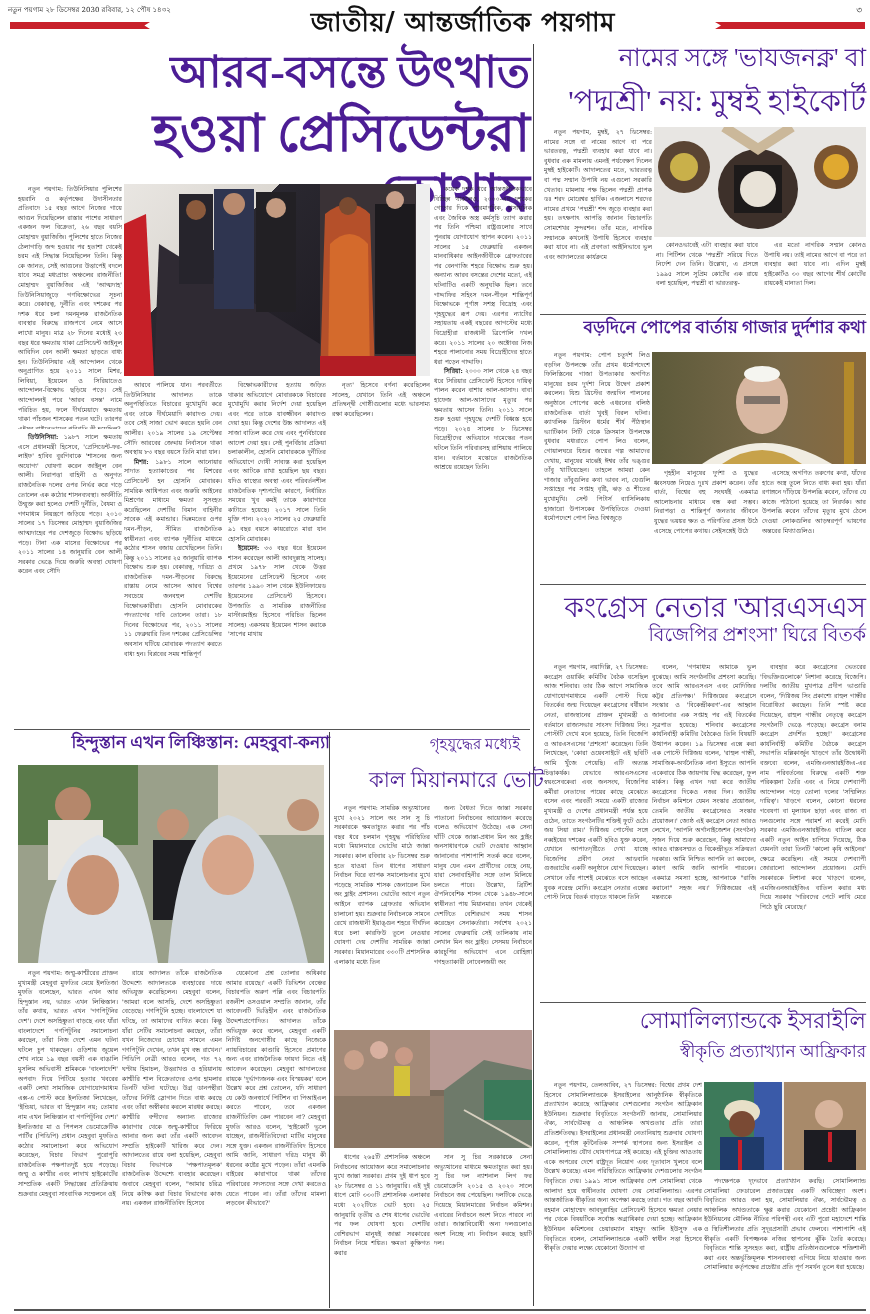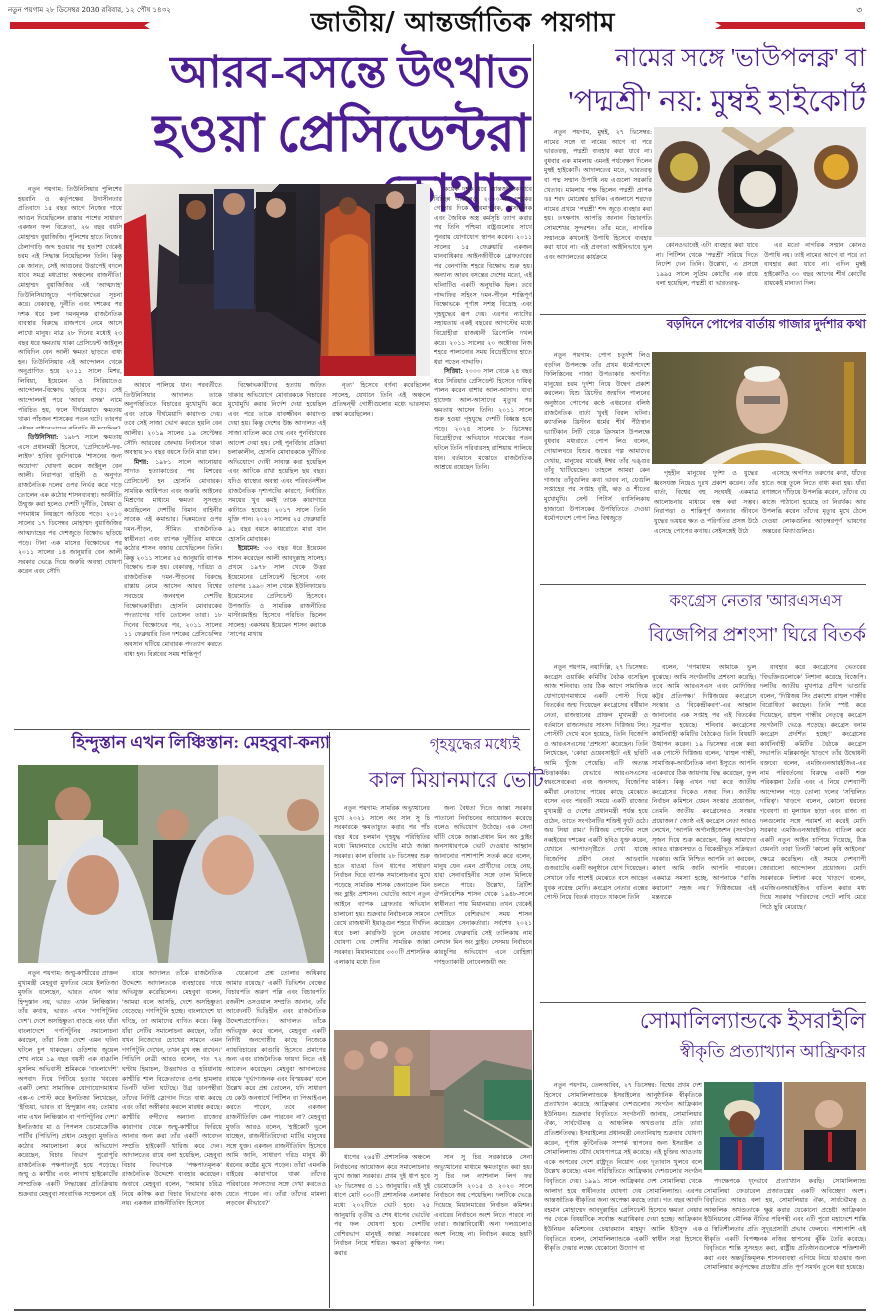--- a/index.html
+++ b/index.html
@@ -80,21 +80,21 @@
     </div>
   <div class="abs col" style="left:434px;top:184px;width:98px;height:544px">
       <p>কয়েক দশক ধরে আন্তর্জাতিকভাবে বিচ্ছিন্ন থাকলেও, ২০০০-এর দশকের গোড়ার দিকে পারমাণবিক, রাসায়নিক এবং জৈবিক অস্ত্র কর্মসূচি ত্যাগ করার পর তিনি পশ্চিমা রাষ্ট্রগুলোর সাথে পুনরায় যোগাযোগ স্থাপন করেন। ২০১১ সালের ১৫ ফেব্রুয়ারি একজন মানবাধিকার আইনজীবীকে গ্রেফতারের পর বেনগাজি শহরে বিক্ষোভ শুরু হয়। অন্যান্য আরব বসন্তের দেশের মতো, এই ঘটনাটিও একটি অনুঘটক ছিল। তবে গাদ্দাফির সহিংস দমন-পীড়ন শান্তিপূর্ণ বিক্ষোভকে পূর্ণাঙ্গ সশস্ত্র বিদ্রোহ এবং গৃহযুদ্ধের রূপ দেয়। এরপর ন্যাটোর সহায়তায় একই বছরের আগস্টের মধ্যে বিদ্রোহীরা রাজধানী ত্রিপোলি দখল করে। ২০১১ সালের ২০ অক্টোবর নিজ শহরে পালানোর সময় বিদ্রোহীদের হাতে ধরা পড়েন গাদ্দাফি।</p>
       <p><b>সিরিয়া:</b> <span>২০০০ সাল থেকে ২৪ বছর ধরে সিরিয়ার প্রেসিডেন্ট হিসেবে দায়িত্ব পালন করেন বাশার আল-আসাদ। বাবা হাফেজ আল-আসাদের মৃত্যুর পর ক্ষমতায় আসেন তিনি। ২০১১ সালে শুরু হওয়া গৃহযুদ্ধে দেশটি বিধ্বস্ত হয়ে পড়ে। ২০২৪ সালের ৮ ডিসেম্বর বিদ্রোহীদের অভিযানে দামেস্কের পতন ঘটলে তিনি পরিবারসহ রাশিয়ায় পালিয়ে যান। বর্তমানে মস্কোতে রাজনৈতিক আশ্রয়ে রয়েছেন তিনি।</span></p>
     </div>
 </section>
 
 <div class="abs hline" style="left:14px;top:729px;width:516px;height:1px"></div>
 
 <section>
-  <div class="abs hl" style="left:540px;top:44px;width:326px;font-size:25px">নামের সঙ্গে 'ভাউপলক্ন' বা</div>
+  <div class="abs hl" style="left:540px;top:44px;width:326px;font-size:25px">নামের সঙ্গে 'ভাযজনক্ন' বা</div>
   <div class="abs hl" style="left:540px;top:84px;width:326px;font-size:30px">'পদ্মশ্রী' নয়: মুম্বই হাইকোর্ট</div>
   <div class="abs col" style="left:544px;top:127px;width:108px;height:180px">
       <p>নতুন পয়গাম, মুম্বই, ২৭ ডিসেম্বর: নামের সঙ্গে বা নামের আগে বা পরে ভারতরত্ন, পদ্মশ্রী ব্যবহার করা যাবে না। বুধবার এক মামলায় এমনই পর্যবেক্ষণ দিলেন মুম্বই হাইকোর্ট। আদালতের মতে, ভারতরত্ন বা পদ্ম সম্মান উপাধি নয় এগুলো সরকারি খেতাব। মামলায় পক্ষ ছিলেন পদ্মশ্রী প্রাপক ডঃ শরদ মোরেশ্বর হার্দিক। এজলাসে শরদের নামের প্রথমে 'পদ্মশ্রী' শব্দ জুড়ে ব্যবহার করা হয়। তৎক্ষণাৎ আপত্তি জানান বিচারপতি সোমশেখর সুন্দরশন। তাঁর মতে, নাগরিক সম্মানকে কখনোই উপাধি হিসেবে ব্যবহার করা যাবে না। এই প্রবণতা আইনিভাবে ভুল এবং আদালতের কার্যক্রমে</p>
     </div>
   <div class="abs photo" style="left:654px;top:127px;width:212px;height:110px;background:#e8e6e3">
     <svg width="212" height="110">
       <circle cx="30" cy="40" r="26" fill="#5a4433"></circle>
       <circle cx="30" cy="40" r="14" fill="#c9b04a"></circle>
       <circle cx="104" cy="62" r="40" fill="#3d302a"></circle>
       <rect x="80" y="38" width="48" height="48" fill="#1d1a1a"></rect>
@@ -108,21 +108,21 @@
       <p>কোনওভাবেই এটা ব্যবহার করা যাবে না। পিটিশন থেকে 'পদ্মশ্রী' সরিয়ে দিতে নির্দেশ দেন তিনি। উল্লেখ্য, এ প্রসঙ্গে ১৯৯৫ সালে সুপ্রিম কোর্টের এক রায়ে বলা হয়েছিল, পদ্মশ্রী বা ভারতরত্ন-</p>
     </div>
   <div class="abs col" style="left:764px;top:240px;width:102px;height:68px">
       <p>এর মতো নাগরিক সম্মান কোনও উপাধি নয়। তাই নামের আগে বা পরে তা ব্যবহার করা যাবে না। এদিন মুম্বই হাইকোর্টও ৩০ বছর আগের শীর্ষ কোর্টের রায়কেই মান্যতা দিল।</p>
     </div>
 </section>
 
 <div class="abs hline" style="left:540px;top:314px;width:326px;height:1px"></div>
 
 <section>
-  <div class="abs hl" style="left:540px;top:318px;width:326px;font-size:12px;font-weight:bold">বড়দিনে পোপের বার্তায় গাজার দুর্দশার কথা</div>
+  <div class="abs hl" style="left:540px;top:318px;width:326px;font-size:17px;font-weight:bold">বড়দিনে পোপের বার্তায় গাজার দুর্দশার কথা</div>
   <div class="abs col" style="left:544px;top:350px;width:106px;height:220px">
       <p>নতুন পয়গাম: পোপ চতুর্দশ লিও বড়দিন উপলক্ষে তাঁর প্রথম ধর্মোপদেশে ফিলিস্তিনের গাজা উপত্যকার অগণিত মানুষের চরম দুর্দশা নিয়ে উদ্বেগ প্রকাশ করলেন। যিশু খ্রিস্টের জন্মদিন পালনের অনুষ্ঠানে পোপের কণ্ঠে এধরনের বলিষ্ঠ রাজনৈতিক বার্তা খুবই বিরল ঘটনা। ক্যাথলিক খ্রিস্টান ধর্মের শীর্ষ পীঠস্থান ভ্যাটিকান সিটি থেকে ক্রিসমাস উপলক্ষে বুধবার মধ্যরাতে পোপ লিও বলেন, গোয়ালঘরে যিশুর জন্মের গল্প আমাদের দেখায়, মানুষের মাঝেই ঈশ্বর তাঁর ভঙ্গুর তাঁবু খাটিয়েছেন। তাহলে আমরা কেন গাজার তাঁবুগুলির কথা ভাবব না, যেগুলি সপ্তাহের পর সপ্তাহ বৃষ্টি, ঝড় ও শীতের মুখোমুখি। সেন্ট পিটার্স ব্যাসিলিকায় হাজারো উপাসকের উপস্থিতিতে দেওয়া ধর্মোপদেশে পোপ লিও বিশ্বজুড়ে</p>
     </div>
   <div class="abs photo" style="left:652px;top:352px;width:214px;height:112px;background:linear-gradient(90deg,#5d5a3a,#7a6a4a 60%,#8a6a3c)">
     <svg width="214" height="112">
       <ellipse cx="110" cy="50" rx="26" ry="32" fill="#d8b7a1"></ellipse>
       <ellipse cx="110" cy="22" rx="18" ry="8" fill="#f5f5f0"></ellipse>
       <rect x="92" y="44" width="36" height="8" fill="#444" opacity="0.6"></rect>
       <path d="M50,112 Q110,70 180,112Z" fill="#f1ede2"></path>
       <path d="M70,112 Q110,84 150,112Z" fill="#c7a24a"></path>
@@ -133,21 +133,21 @@
       <p>গৃহহীন মানুষের দুর্দশা ও যুদ্ধের ধ্বংসযজ্ঞ নিয়েও দুঃখ প্রকাশ করেন। তাঁর বার্তা, বিশ্বের বহু সংঘর্ষই একমাত্র আলোচনার মাধ্যমে বন্ধ করা সম্ভব। নিরাপত্তা ও শান্তিপূর্ণ জনতার জীবনে যুদ্ধের ভয়ঙ্কর ক্ষত ও পরিণতির প্রসঙ্গ উঠে এসেছে পোপের কথায়। সেইসঙ্গেই উঠে</p>
     </div>
   <div class="abs col" style="left:762px;top:468px;width:104px;height:100px">
       <p>এসেছে অগণিত তরুণের কথা, যাঁদের হাতে অস্ত্র তুলে নিতে বাধ্য করা হয়। যাঁরা রণাঙ্গনে দাঁড়িয়ে উপলব্ধি করেন, তাঁদের যে কাজে পাঠানো হয়েছে তা নিরর্থক। আর উপলব্ধি করেন তাঁদের মৃত্যুর মুখে ঠেলে দেওয়া লোকগুলির আড়ম্বরপূর্ণ ভাষণের অন্তরের মিথ্যাগুলিও।</p>
     </div>
 </section>
 
 <div class="abs hline" style="left:540px;top:584px;width:326px;height:1px"></div>
 
 <section>
-  <div class="abs hl" style="left:516px;top:592px;width:326px;font-size:16px">কংগ্রেস নেতার 'আরএসএস</div>
+  <div class="abs hl" style="left:540px;top:592px;width:326px;font-size:28px">কংগ্রেস নেতার 'আরএসএস</div>
   <div class="abs hl" style="left:540px;top:624px;width:326px;font-size:19px">বিজেপির প্রশংসা' ঘিরে বিতর্ক</div>
   <div class="abs col" style="left:544px;top:662px;width:104px;height:336px">
       <p>নতুন পয়গাম, নয়াদিল্লি, ২৭ ডিসেম্বর: কংগ্রেস ওয়ার্কিং কমিটির বৈঠক বসেছিল আজ শনিবার। তার ঠিক আগে সামাজিক যোগাযোগমাধ্যমে একটি পোস্ট দিয়ে বিতর্কের জন্ম দিয়েছেন কংগ্রেসের বর্ষীয়ান নেতা, রাজস্থানের প্রাক্তন মুখ্যমন্ত্রী ও বর্তমানে রাজ্যসভার সাংসদ দিগ্বিজয় সিং। পোস্টটি দেখে মনে হয়েছে, তিনি বিজেপি ও আরএসএসের 'প্রশংসা' করেছেন। তিনি লিখেছেন, 'কোরা ওয়েবসাইটে এই ছবিটি আমি খুঁজে পেয়েছি। এটি অত্যন্ত চিত্তাকর্ষক। যেভাবে আরএসএসের স্বয়ংসেবকেরা এবং জনসংঘ, বিজেপির কর্মীরা নেতাদের পায়ের কাছে মেঝেতে বসেন এবং পরবর্তী সময়ে একটি রাজ্যের মুখ্যমন্ত্রী ও দেশের প্রধানমন্ত্রী পর্যন্ত হয়ে ওঠেন, তাতে সংগঠনটির শক্তিই ফুটে ওঠে। জয় সিয়া রাম।' দিগ্বিজয় পোস্টের সঙ্গে নব্বইয়ের দশকের একটি ছবিও যুক্ত করেন, যেখানে আপাতদৃষ্টিতে দেখা যাচ্ছে বিজেপির প্রবীণ নেতা আডবানি গুজরাটের একটি অনুষ্ঠানে যোগ দিয়েছেন। সেখানে তাঁর পাশেই মেঝেতে বসে আছেন যুবক নরেন্দ্র মোদি। কংগ্রেস নেতার এক্সের পোস্ট নিয়ে বিতর্ক বাড়তে থাকলে তিনি</p>
     </div>
   <div class="abs col" style="left:652px;top:662px;width:104px;height:336px">
       <p>বলেন, 'গণমাধ্যম আমাকে ভুল বুঝেছে। আমি সংগঠনটির প্রশংসা করেছি। তবে আমি আরএসএস এবং মোদিজির কট্টর প্রতিপক্ষ।' দিগ্বিজয়ের কংগ্রেসে সংস্কার ও 'বিকেন্দ্রীকরণ'-এর আহ্বান জানানোর এক সপ্তাহ পর এই বিতর্কের সূত্রপাত হয়েছে। শনিবার কংগ্রেসের কার্যনির্বাহী কমিটির বৈঠকেও তিনি বিষয়টি উত্থাপন করেন। ১৯ ডিসেম্বর এক্সে করা এক পোস্টে দিগ্বিজয় বলেন, 'রাহুল গান্ধী, সামাজিক-অর্থনৈতিক নানা ইস্যুতে আপনি একেবারে ঠিক জায়গায় বিদ্ধ করেছেন, ফুল মার্কস। কিন্তু এখন দয়া করে জাতীয় কংগ্রেসের দিকেও নজর দিন। জাতীয় নির্বাচন কমিশনে যেমন সংস্কার প্রয়োজন, তেমনি জাতীয় কংগ্রেসেরও সংস্কার প্রয়োজন।' জ্যেষ্ঠ এই কংগ্রেস নেতা আরও লেখেন, 'আপনি অর্গানাইজেশন (সংগঠন) সৃজন দিয়ে শুরু করেছেন, কিন্তু আমাদের আরও বাস্তবসম্মত ও বিকেন্দ্রীভূত সক্রিয়তা দরকার। আমি নিশ্চিত আপনি তা করবেন, কারণ আমি জানি আপনি পারবেন। একমাত্র সমস্যা হচ্ছে, আপনাকে "রাজি করানো" সহজ নয়।' দিগ্বিজয়ের এই মন্তব্যকে</p>
     </div>
   <div class="abs col" style="left:760px;top:662px;width:106px;height:336px">
       <p>ব্যবহার করে কংগ্রেসের ভেতরের 'বিভক্তিগুলোকে' নিশানা করেছে বিজেপি। দলটির জাতীয় মুখপাত্র প্রদীপ ভাণ্ডারি বলেন, 'দিগ্বিজয় সিং প্রকাশ্যে রাহুল গান্ধীর বিরোধিতা করছেন। তিনি স্পষ্ট করে দিয়েছেন, রাহুল গান্ধীর নেতৃত্বে কংগ্রেস সংগঠনটি ভেঙে পড়েছে। কংগ্রেস বনাম কংগ্রেস প্রদর্শিত হচ্ছে!' কংগ্রেসের কার্যনির্বাহী কমিটির বৈঠকে কংগ্রেস সভাপতি মল্লিকার্জুন খাড়গে তাঁর উদ্বোধনী বক্তব্যে বলেন, এমজিএনআরইজিএ-এর নাম পরিবর্তনের বিরুদ্ধে একটি শক্ত পরিকল্পনা তৈরি এবং এ নিয়ে দেশব্যাপী আন্দোলন গড়ে তোলা দলের 'সম্মিলিত দায়িত্ব'। খাড়গে বলেন, কোনো ধরনের গবেষণা বা মূল্যায়ন ছাড়া এবং রাজ্য বা দলগুলোর সঙ্গে পরামর্শ না করেই মোদি সরকার এমজিএনআরইজিএ বাতিল করে একটি নতুন আইন চাপিয়ে দিয়েছে, ঠিক যেমনটা তারা তিনটি 'কালো কৃষি আইনের' ক্ষেত্রে করেছিল। এই সময়ে দেশব্যাপী জোরালো আন্দোলন প্রয়োজন। মোদি সরকারকে নিশানা করে খাড়গে বলেন, এমজিএনআরইজিএ বাতিল করার মধ্য দিয়ে সরকার 'গরিবদের পেটে লাথি মেরে পিঠে ছুরি মেরেছে।'</p>
     </div>

